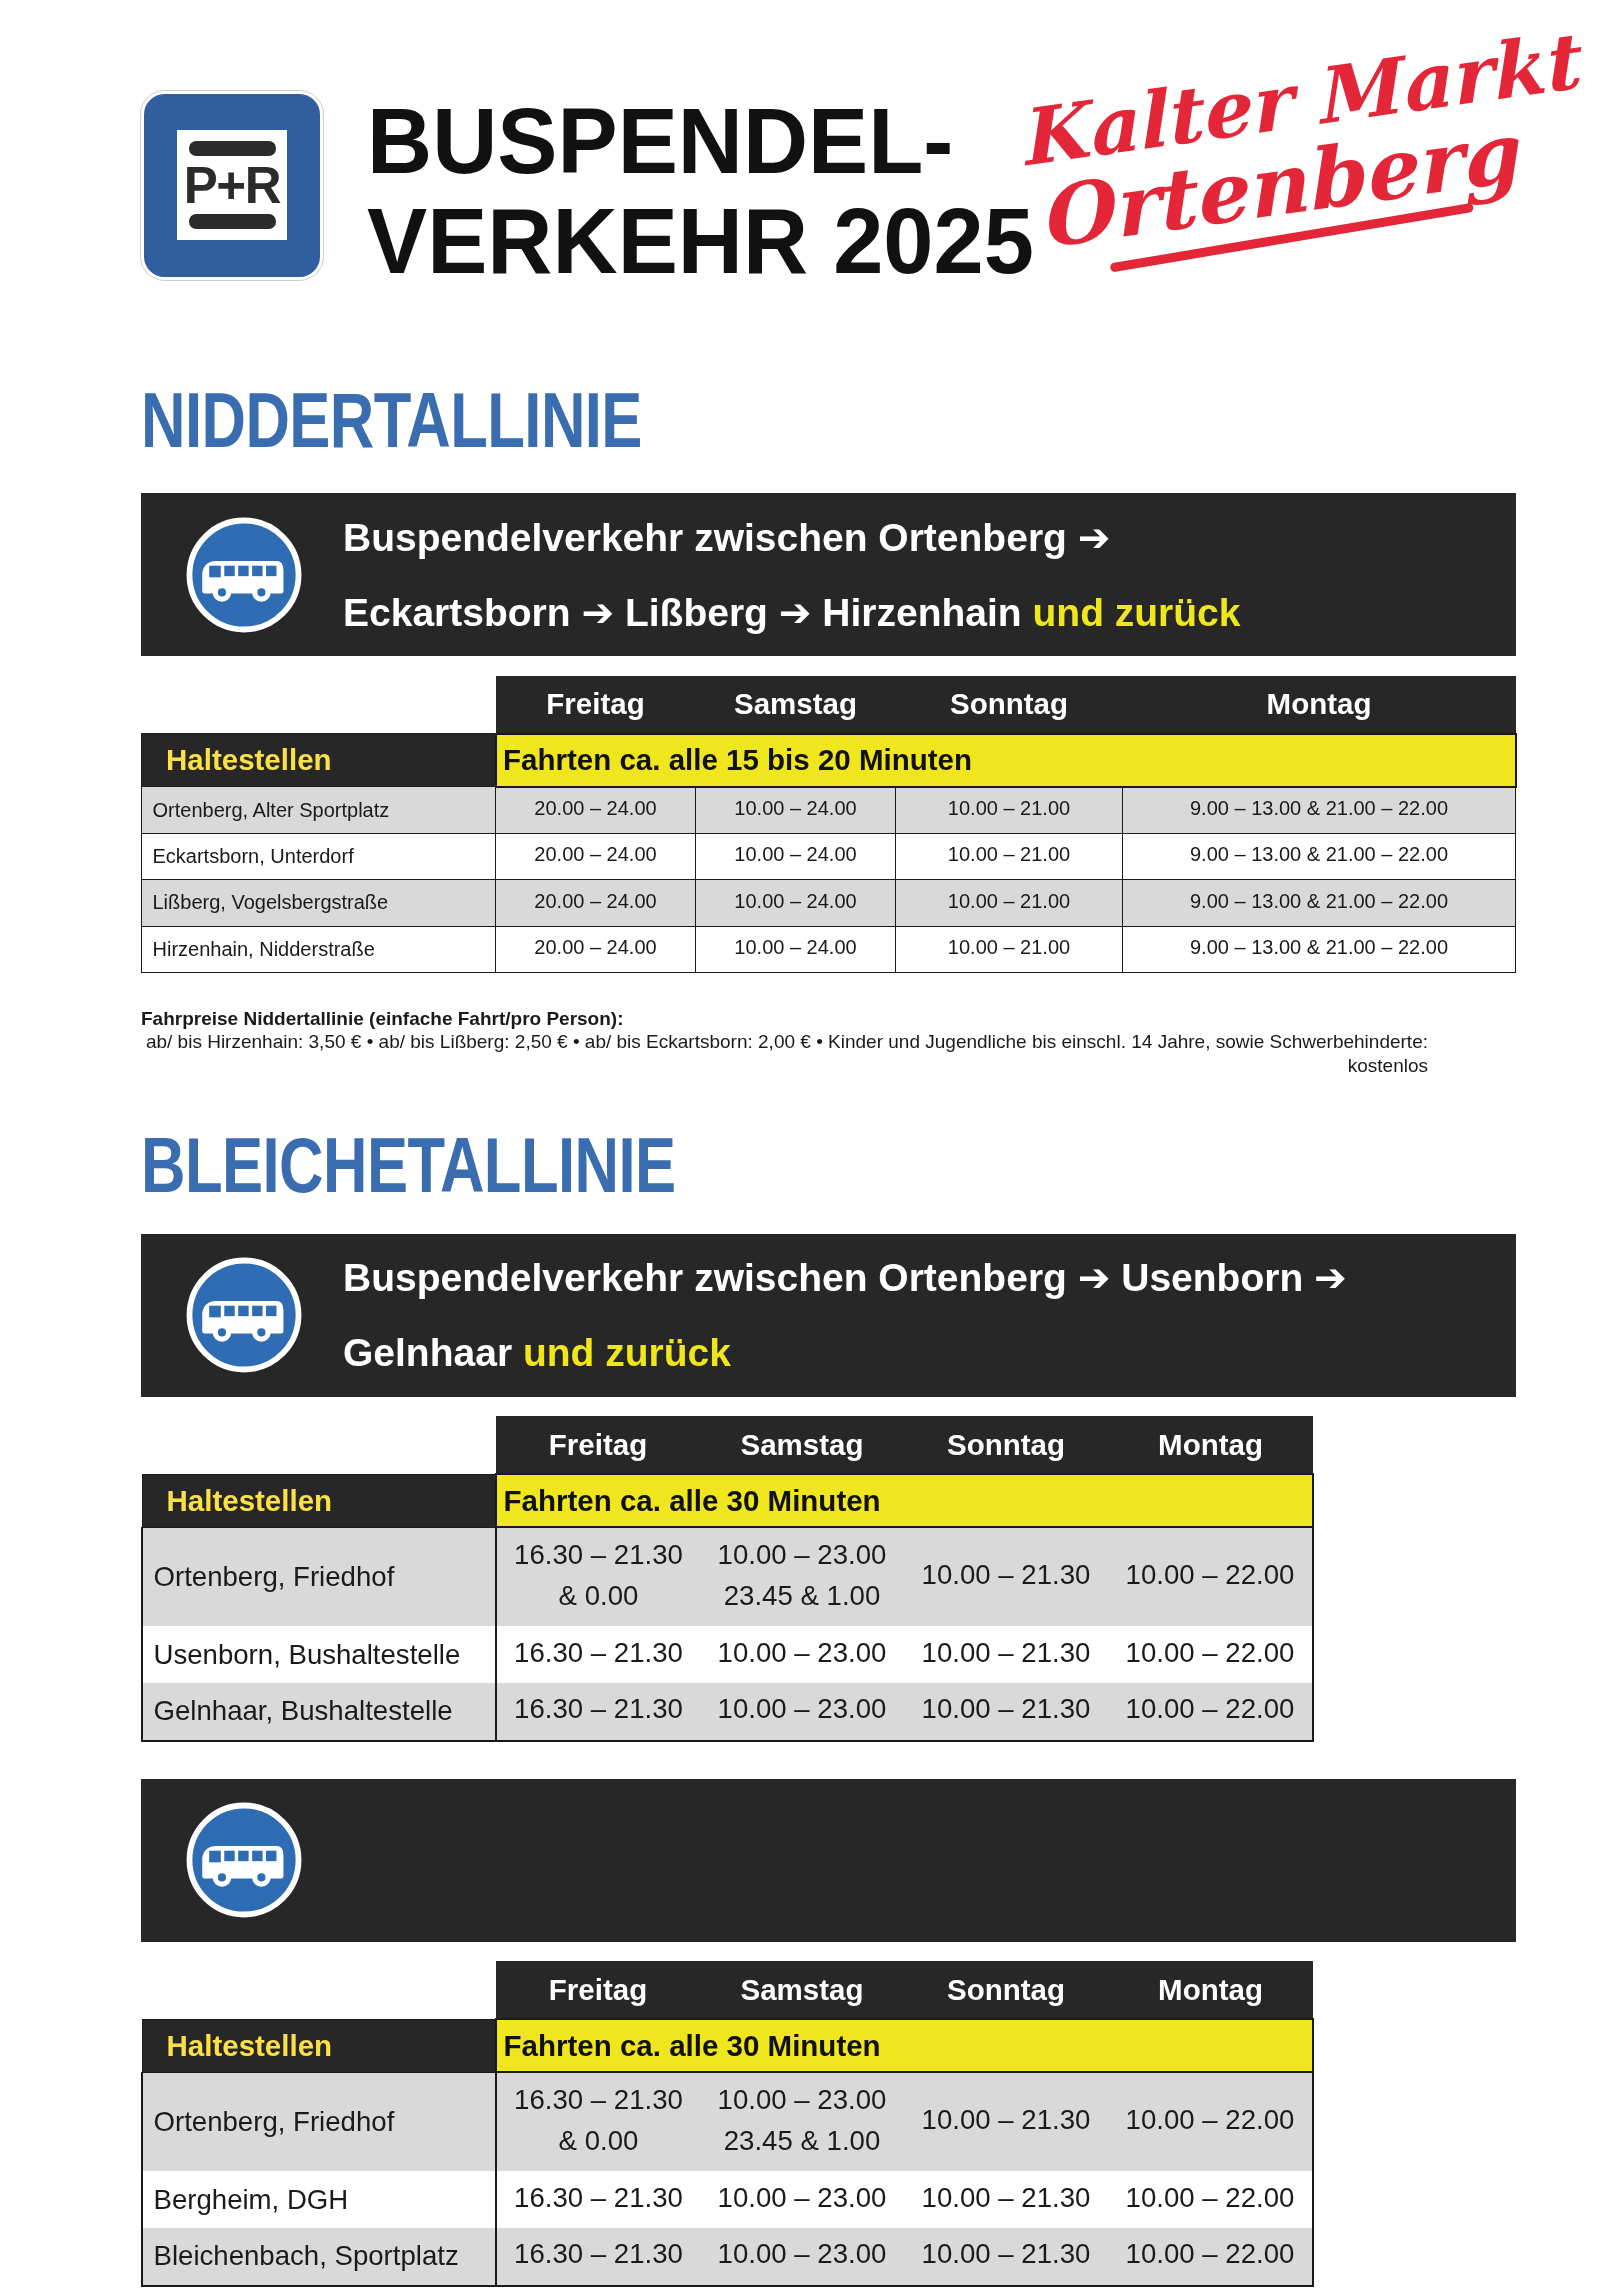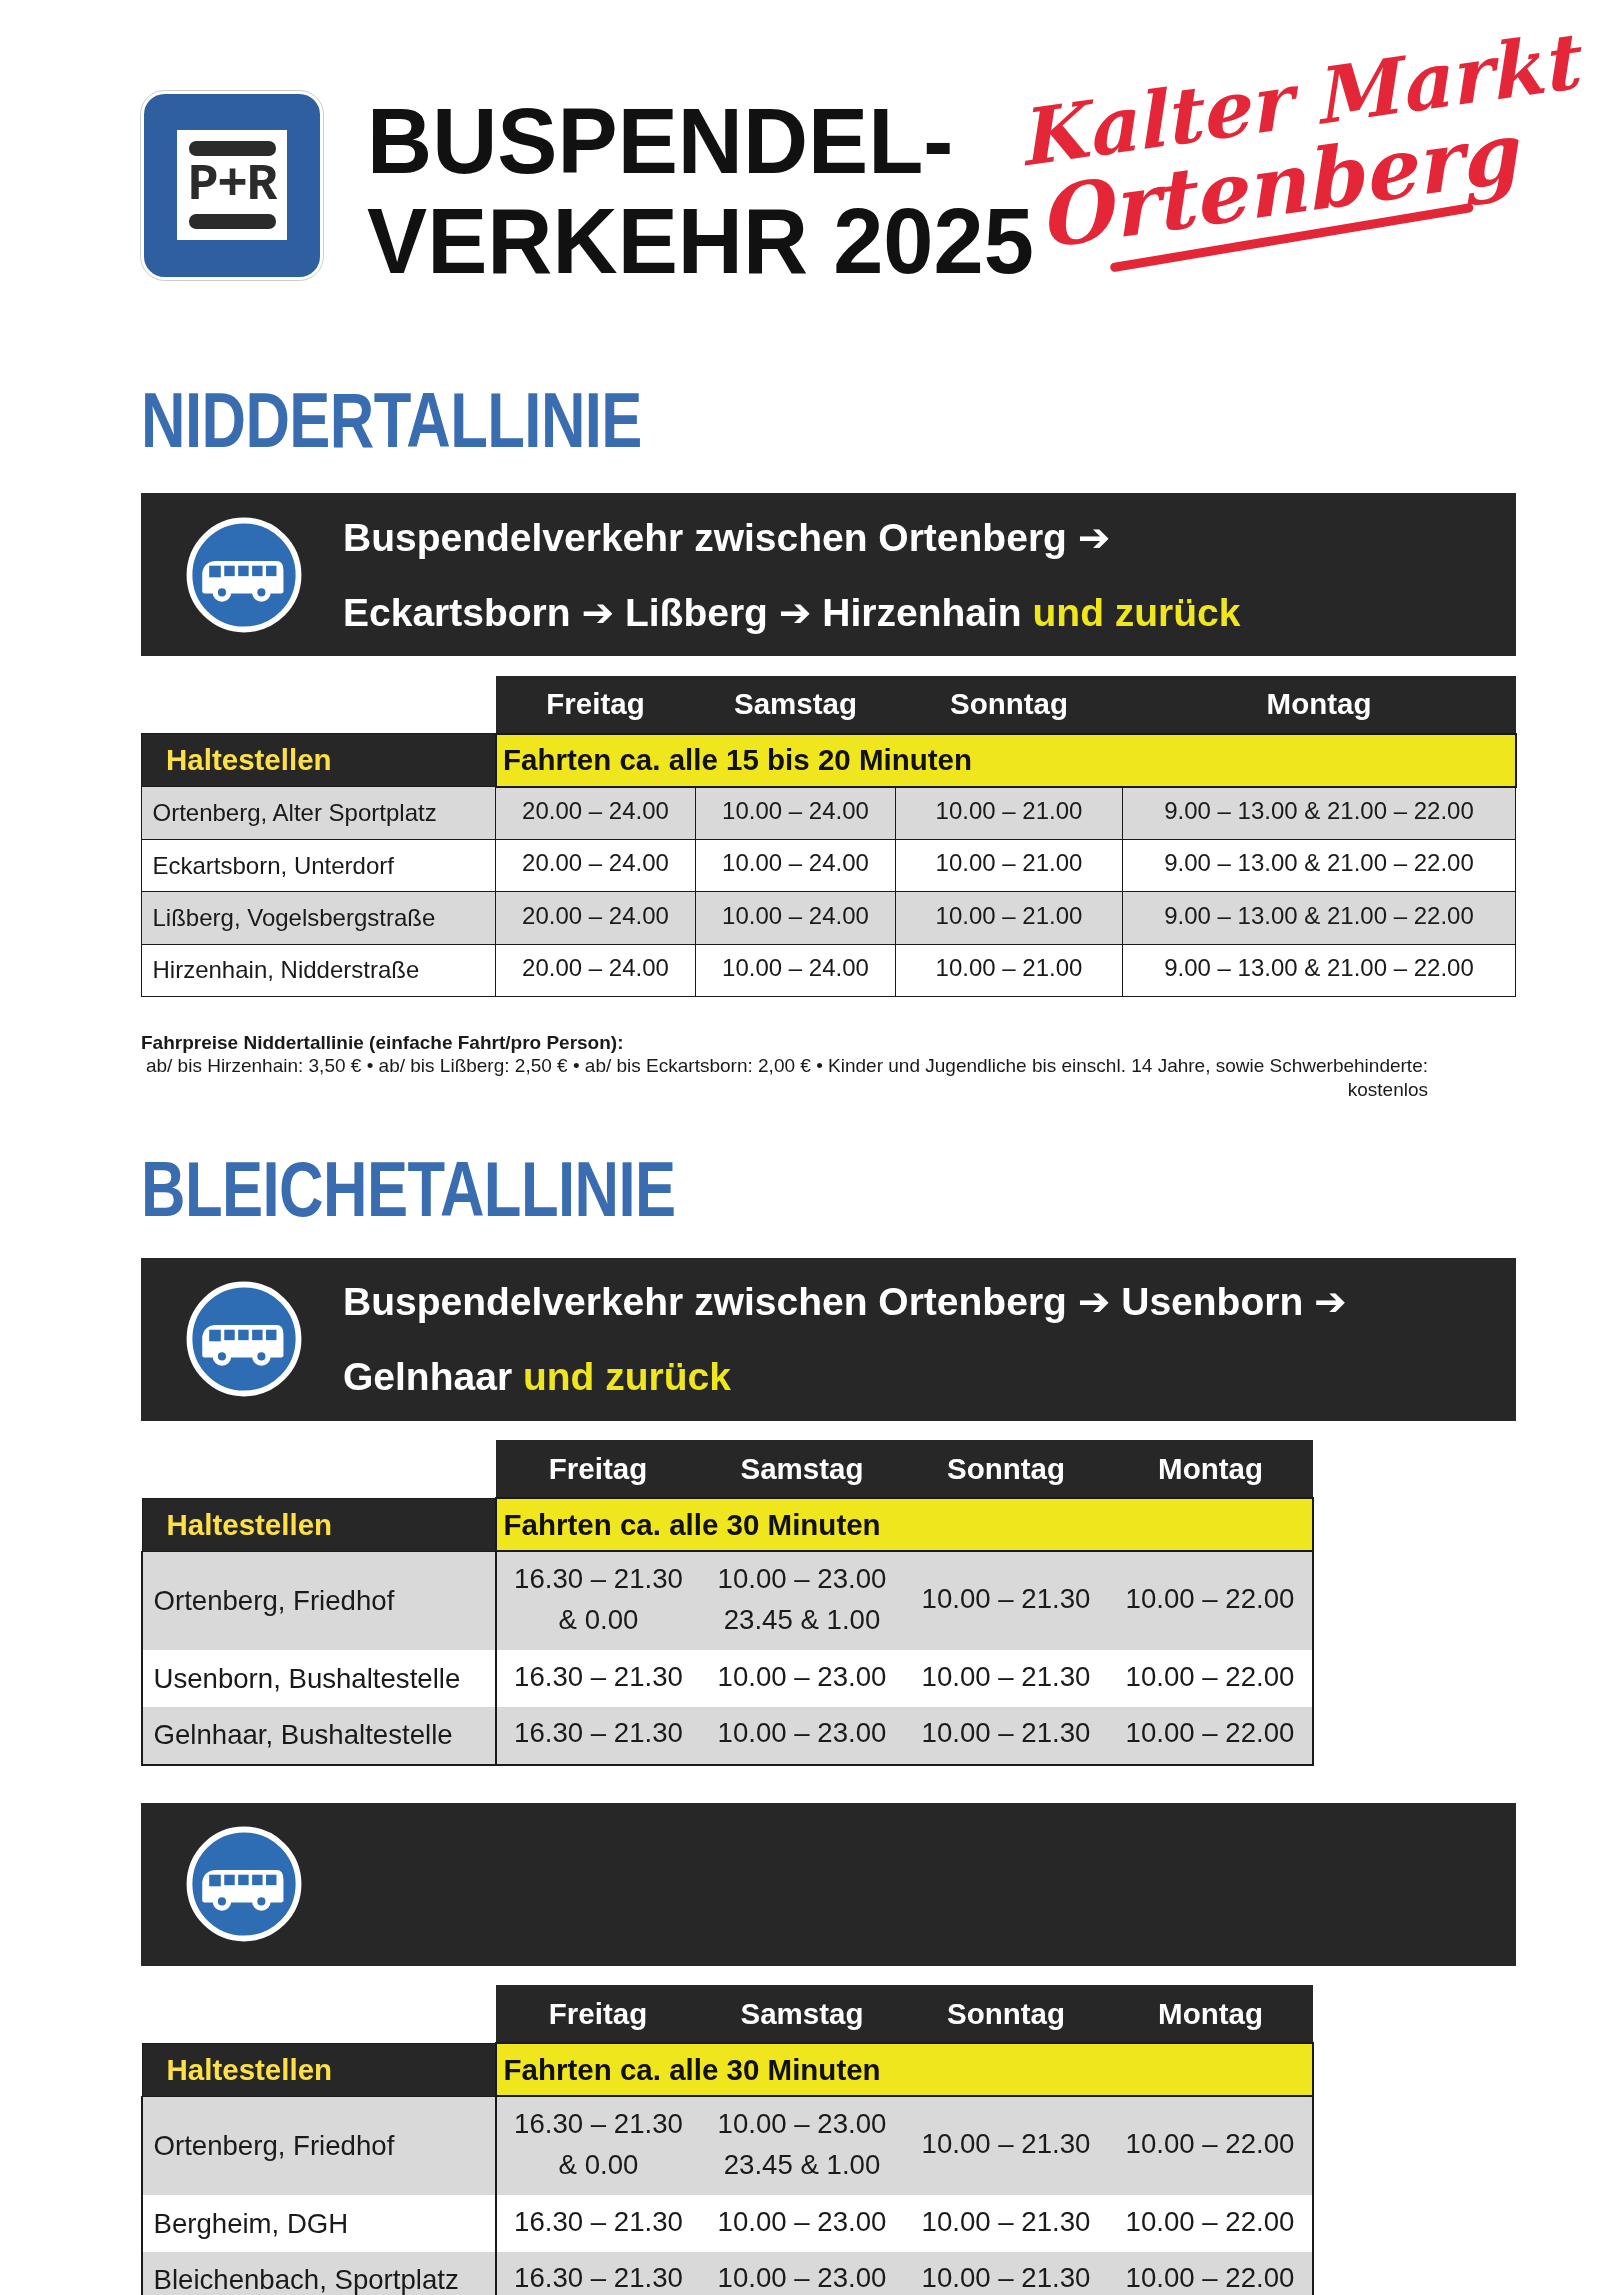--- a/index.html
+++ b/index.html
@@ -17,21 +17,20 @@
   .header{position:relative;height:276px;}
   .pr-sign{
     position:absolute;left:0;top:6.6px;
     width:182px;height:189px;
     background:#2f5f9e;
     border:3.9px solid #ffffff;
     outline:1.3px solid #cccccc;
     border-radius:23.6px;
     display:flex;align-items:center;justify-content:center;
     box-sizing:border-box;
-    font-family:Liberation Mono, monospace;
   }
   .pr-inner{
     width:110px;height:110px;background:#ffffff;
     display:flex;flex-direction:column;align-items:center;justify-content:center;
     gap:3.9px;
   }
   .pr-bar{width:87px;height:14.4px;background:#2b2b2b;border-radius:7.2px;}
   .pr-text{font-size:51px;font-weight:900;color:#2b2b2b;letter-spacing:-1.3px;line-height:1;}
   .title{
     position:absolute;left:226px;top:6.6px;
@@ -89,21 +88,21 @@
     background:#272727;color:#fde047;font-size:29.5px;font-weight:800;
     text-align:left;padding-left:24px;height:53px;
     border:1.3px solid #1a1a1a;
   }
   tr.freq td.freq-note{
     background:#f0e61e;color:#111111;font-size:29.5px;font-weight:800;
     text-align:left;height:53px;
     border:2px solid #1a1a1a;
   }
   
-  .t-wide tbody td{border:1.3px solid #1a1a1a;font-size:24px;height:46px;text-align:center;}
+  .t-wide tbody td{border:1.3px solid #1a1a1a;font-size:20px;height:46px;text-align:center;}
   
   .t-narrow tbody td{border:0;font-size:27.6px;height:46px;text-align:center;}
   .t-narrow tbody td.stop{border-left:2px solid #1a1a1a;border-right:2px solid #1a1a1a;}
   .t-narrow tbody td:last-child{border-right:2px solid #1a1a1a;}
   .t-narrow tbody tr:last-child td{border-bottom:2px solid #1a1a1a;}
   .timetable tbody td.stop{text-align:left;padding-left:10.5px;}
   .timetable tbody tr:nth-child(odd) td{background:#d9d9d9;}
   .timetable tbody tr:nth-child(even) td{background:#ffffff;}
   .timetable tbody td.time{white-space:pre-line;line-height:1.5;padding-top:5.3px;padding-bottom:10px;}
   

